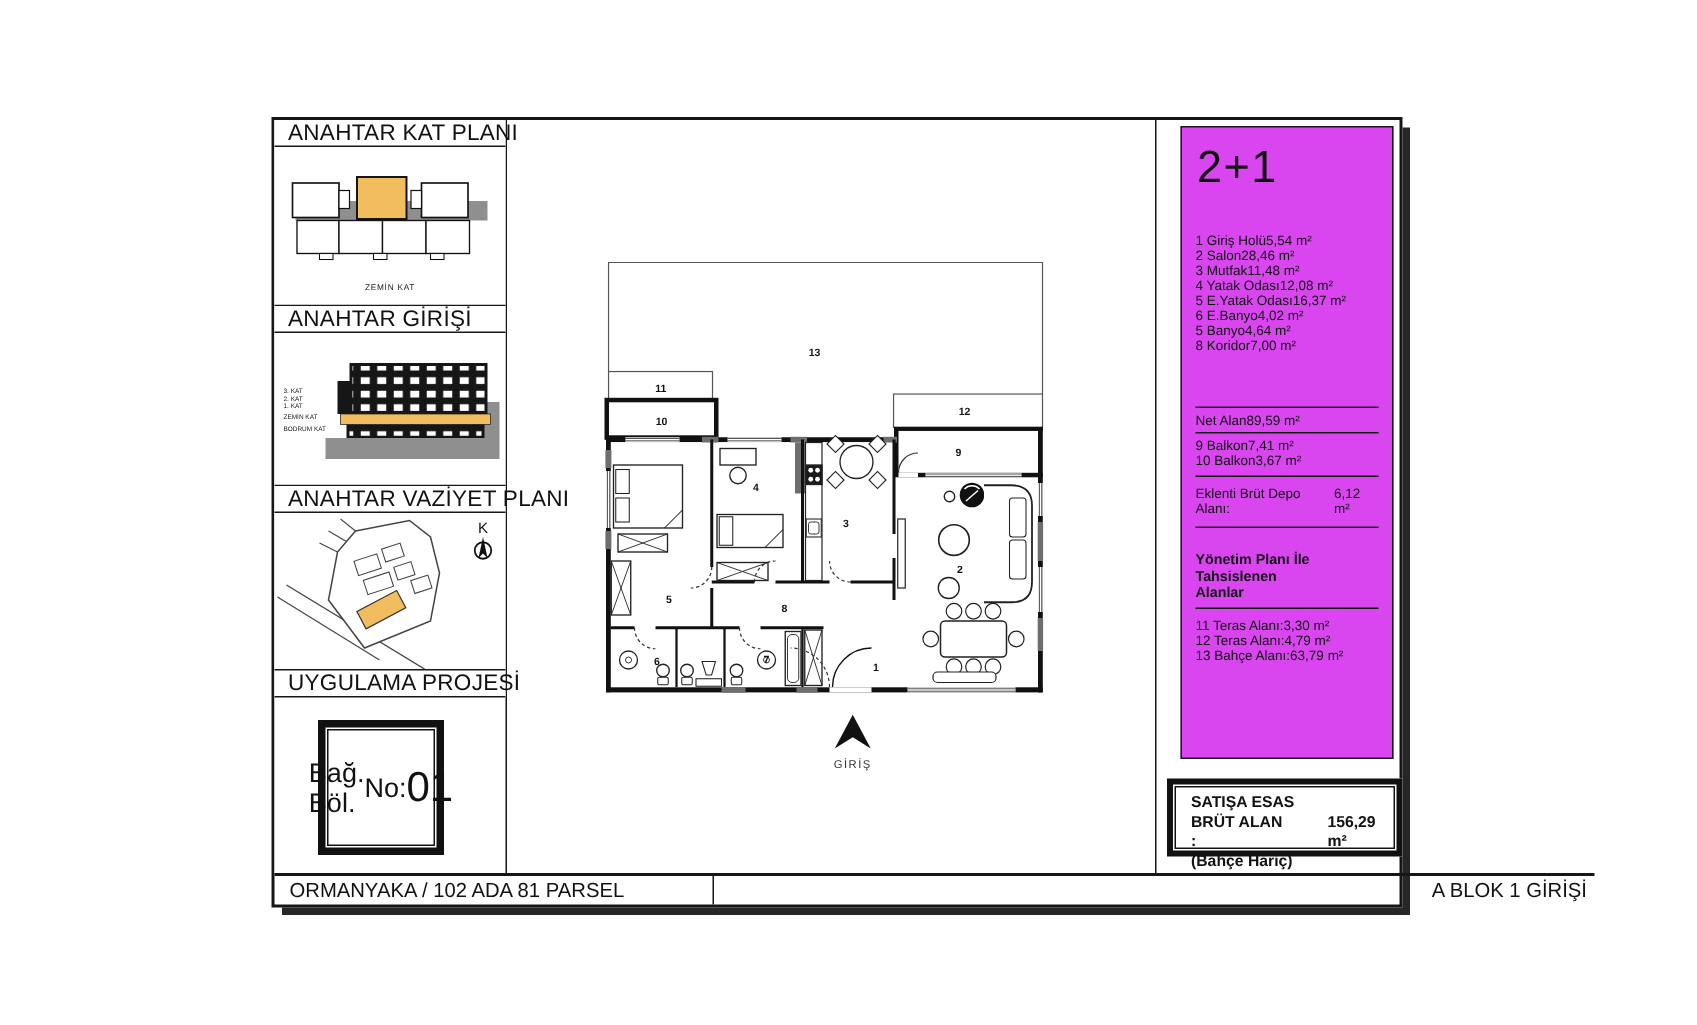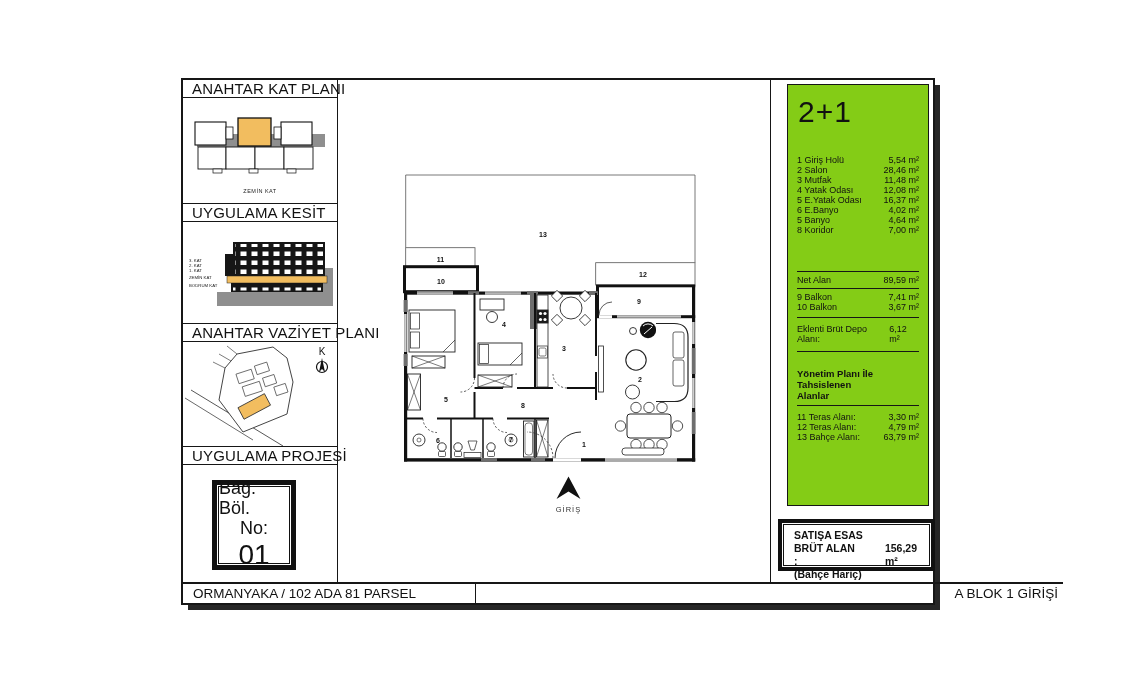--- a/index.html
+++ b/index.html
@@ -14,31 +14,31 @@
   }
   
   .sidebar{position:absolute;left:0;top:0;width:154px;height:502px;border-right:1px solid #161616;background:#fff;}
   .sb-header{height:17px;line-height:17px;padding-left:9px;font-size:15px;letter-spacing:.2px;
     border-bottom:1px solid #161616;border-top:1px solid #161616;background:#fff;white-space:nowrap;}
   .sb-header.first{border-top:none;}
   .thumb{position:relative;background:#fff;}
   .thumb svg{display:block;}
   .unitbox-area{height:122px;position:relative;}
   .unitbox{position:absolute;left:29px;top:15px;width:84px;height:90px;border:5px solid #111;background:#fff;box-sizing:border-box;}
-  .unitbox-inner{position:absolute;inset:1px;border:1px solid #111;display:flex;flex-direction:column;align-items:center;justify-content:center;}
+  .unitbox-inner{position:absolute;inset:1px;border:1px solid #111;display:flex;flex-direction:row;align-items:center;justify-content:center;}
   .unitbox-l1{font-size:18px;line-height:20px;}
   .unitbox-l2{font-size:18px;line-height:20px;}
   .unitbox-no{font-size:28px;line-height:34px;}
   
   .plan-svg{position:absolute;left:202px;top:80px;}
   
   .right-col{position:absolute;left:587px;top:0;width:163px;height:502px;border-left:1px solid #161616;box-sizing:border-box;}
-  .panel{position:absolute;left:16px;top:4px;width:142px;height:422px;border:1.2px solid #161616;box-sizing:border-box;padding:0 9px;background:#84cc16;}
+  .panel{position:absolute;left:16px;top:4px;width:142px;height:422px;border:1.2px solid #161616;box-sizing:border-box;padding:0 9px;background:#d946ef;}
   .unit-type{font-size:30px;letter-spacing:1px;margin:10px 0 0 1px;}
-  .rp-row{display:flex;justify-content:space-between;font-size:9px;line-height:10px;}
+  .rp-row{display:flex;justify-content:flex-start;font-size:9px;line-height:10px;}
   .rooms{margin-top:26px;}
   .net-block{margin-top:36px;border-top:1.5px solid #161616;border-bottom:1.5px solid #161616;padding:3px 0;}
   .balc-block{padding:3px 0 5px;border-bottom:1.5px solid #161616;}
   .depo-block{padding:6px 0 7px;border-bottom:1.5px solid #161616;}
   .yon-header{margin-top:16px;font-size:9.5px;font-weight:bold;line-height:11px;padding-bottom:4px;border-bottom:1.5px solid #161616;}
   .yon-rows{margin-top:6px;}
   
   .salesbox{position:absolute;left:595px;top:439px;width:157px;height:52px;border:4px solid #111;box-sizing:border-box;background:#fff;}
   .salesbox-inner{position:absolute;inset:1px;border:1px solid #111;padding:4px 0 0 10px;font-size:10.5px;font-weight:bold;line-height:13px;}
   .sales-row2{display:flex;gap:29px;align-items:flex-end;}
@@ -69,21 +69,21 @@
         <rect x="43" y="49" width="29" height="22" fill="#fff" stroke="#111" stroke-width="0.9"></rect>
         <rect x="72" y="49" width="29" height="22" fill="#fff" stroke="#111" stroke-width="0.9"></rect>
         <rect x="101" y="49" width="29" height="22" fill="#fff" stroke="#111" stroke-width="0.9"></rect>
         <rect x="30" y="71" width="9" height="4" fill="#fff" stroke="#111" stroke-width="0.7"></rect>
         <rect x="66" y="71" width="9" height="4" fill="#fff" stroke="#111" stroke-width="0.7"></rect>
         <rect x="104" y="71" width="9" height="4" fill="#fff" stroke="#111" stroke-width="0.7"></rect>
         <text x="77" y="95" font-size="5.5" letter-spacing="0.5" fill="#222" text-anchor="middle">ZEMİN KAT</text>
       </svg>
     </div>
 
-    <div class="sb-header">UYGULAMA KESİT</div>
+    <div class="sb-header">ANAHTAR GİRİŞİ</div>
     <div class="thumb" style="height:101px;">
       <svg width="154" height="101" viewBox="0 0 154 101">
         <defs>
           <pattern id="pw" width="11" height="9" patternUnits="userSpaceOnUse">
             <rect x="2.5" y="2.5" width="6" height="4.5" fill="#fff"></rect>
           </pattern>
         </defs>
         <polygon points="118,46 150,46 150,84 34,84 34,70 118,70" fill="#8f8f8f"></polygon>
         <rect x="42" y="32" width="10" height="22" fill="#161616"></rect>
         <rect x="50" y="20" width="92" height="34" fill="#161616"></rect>

